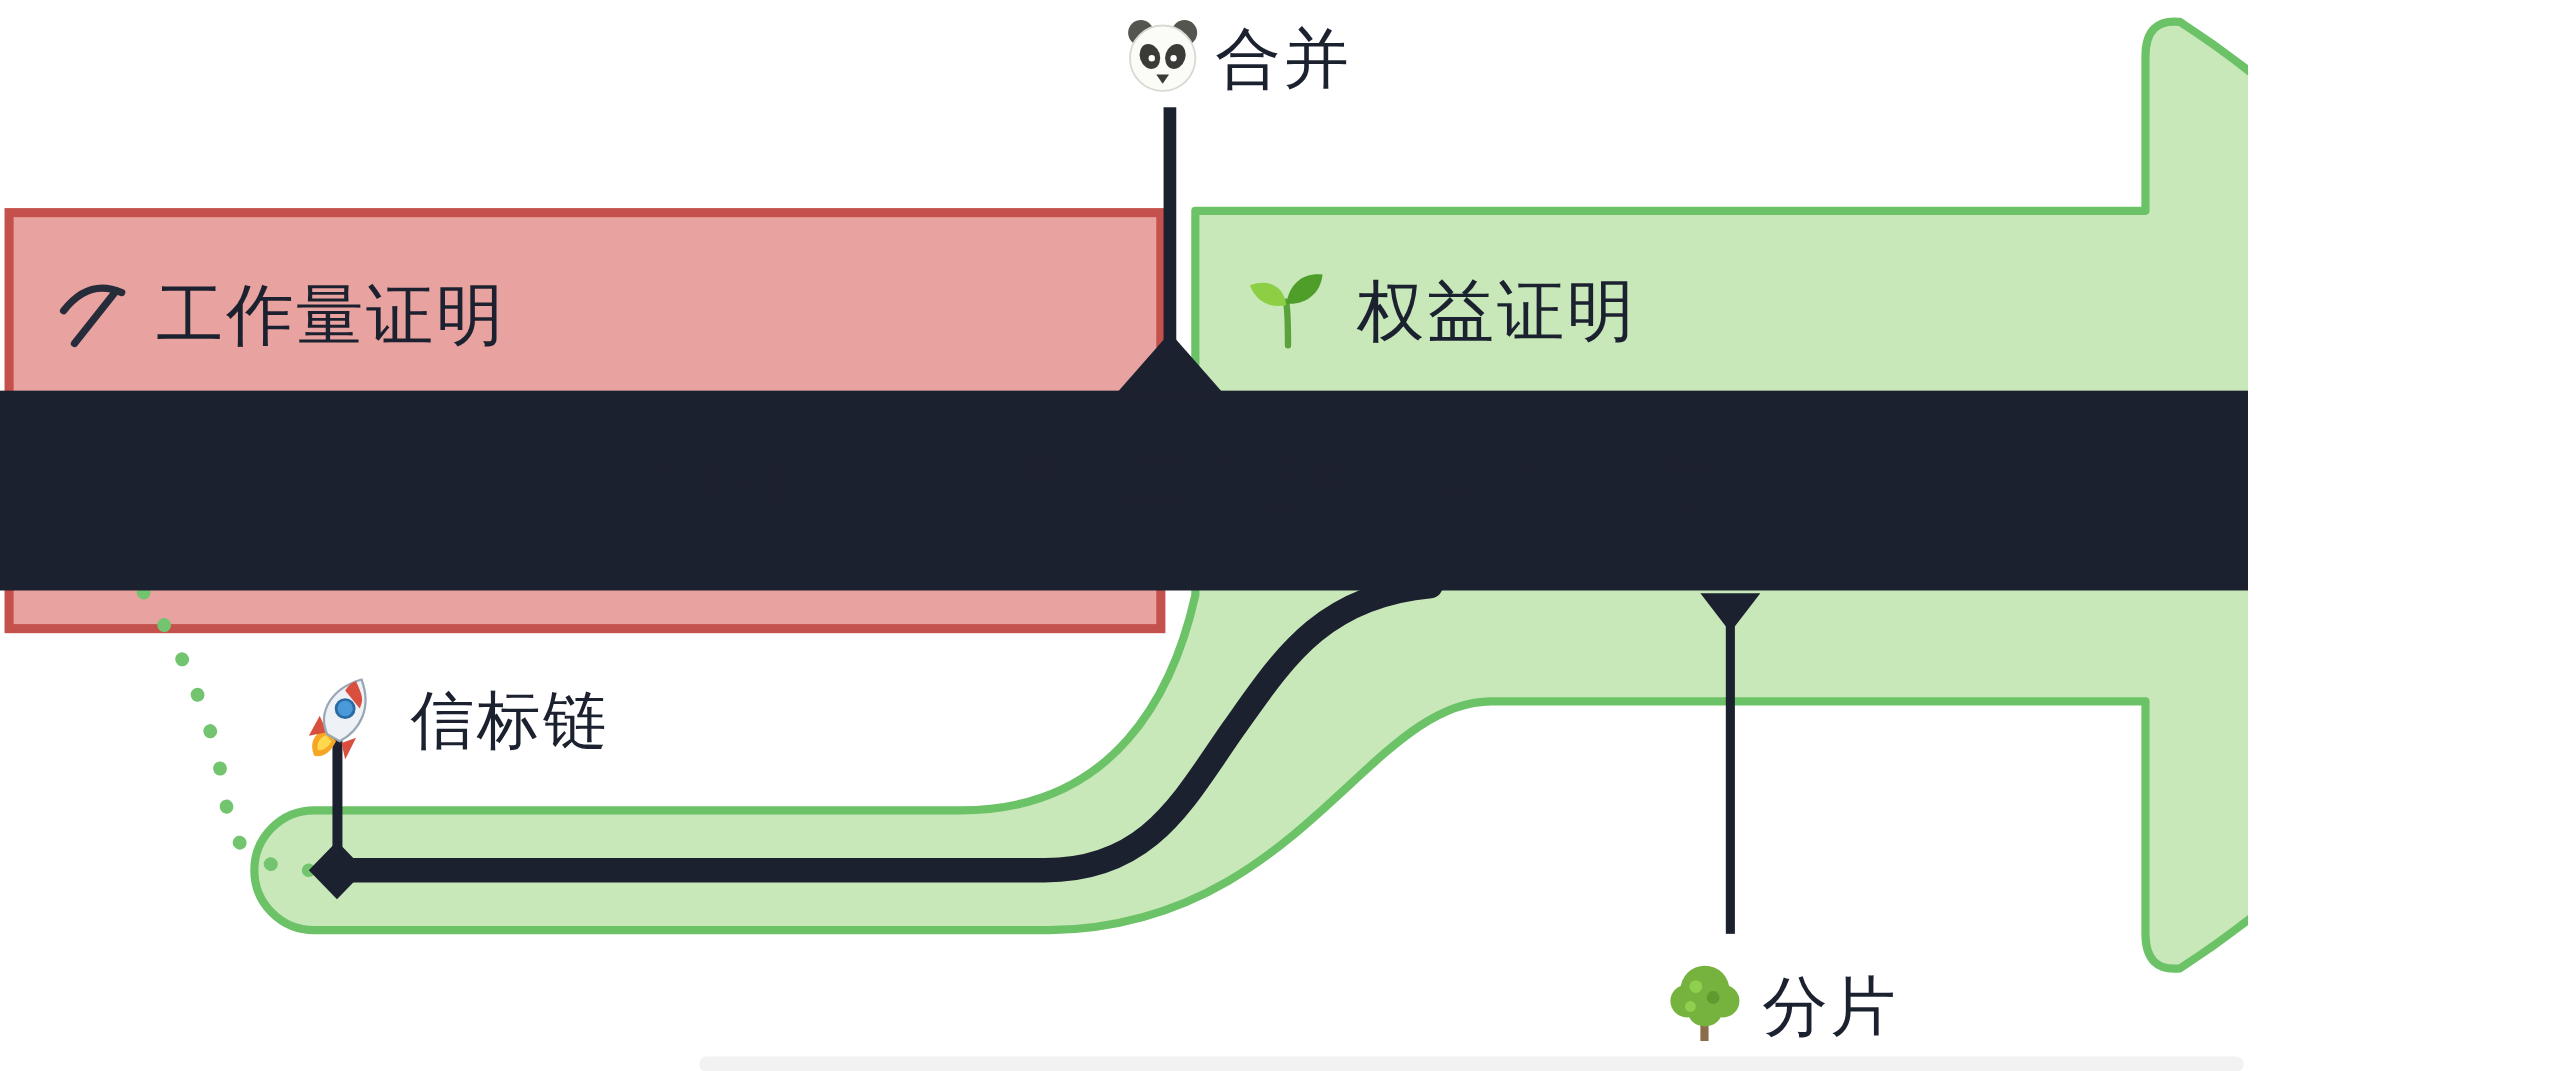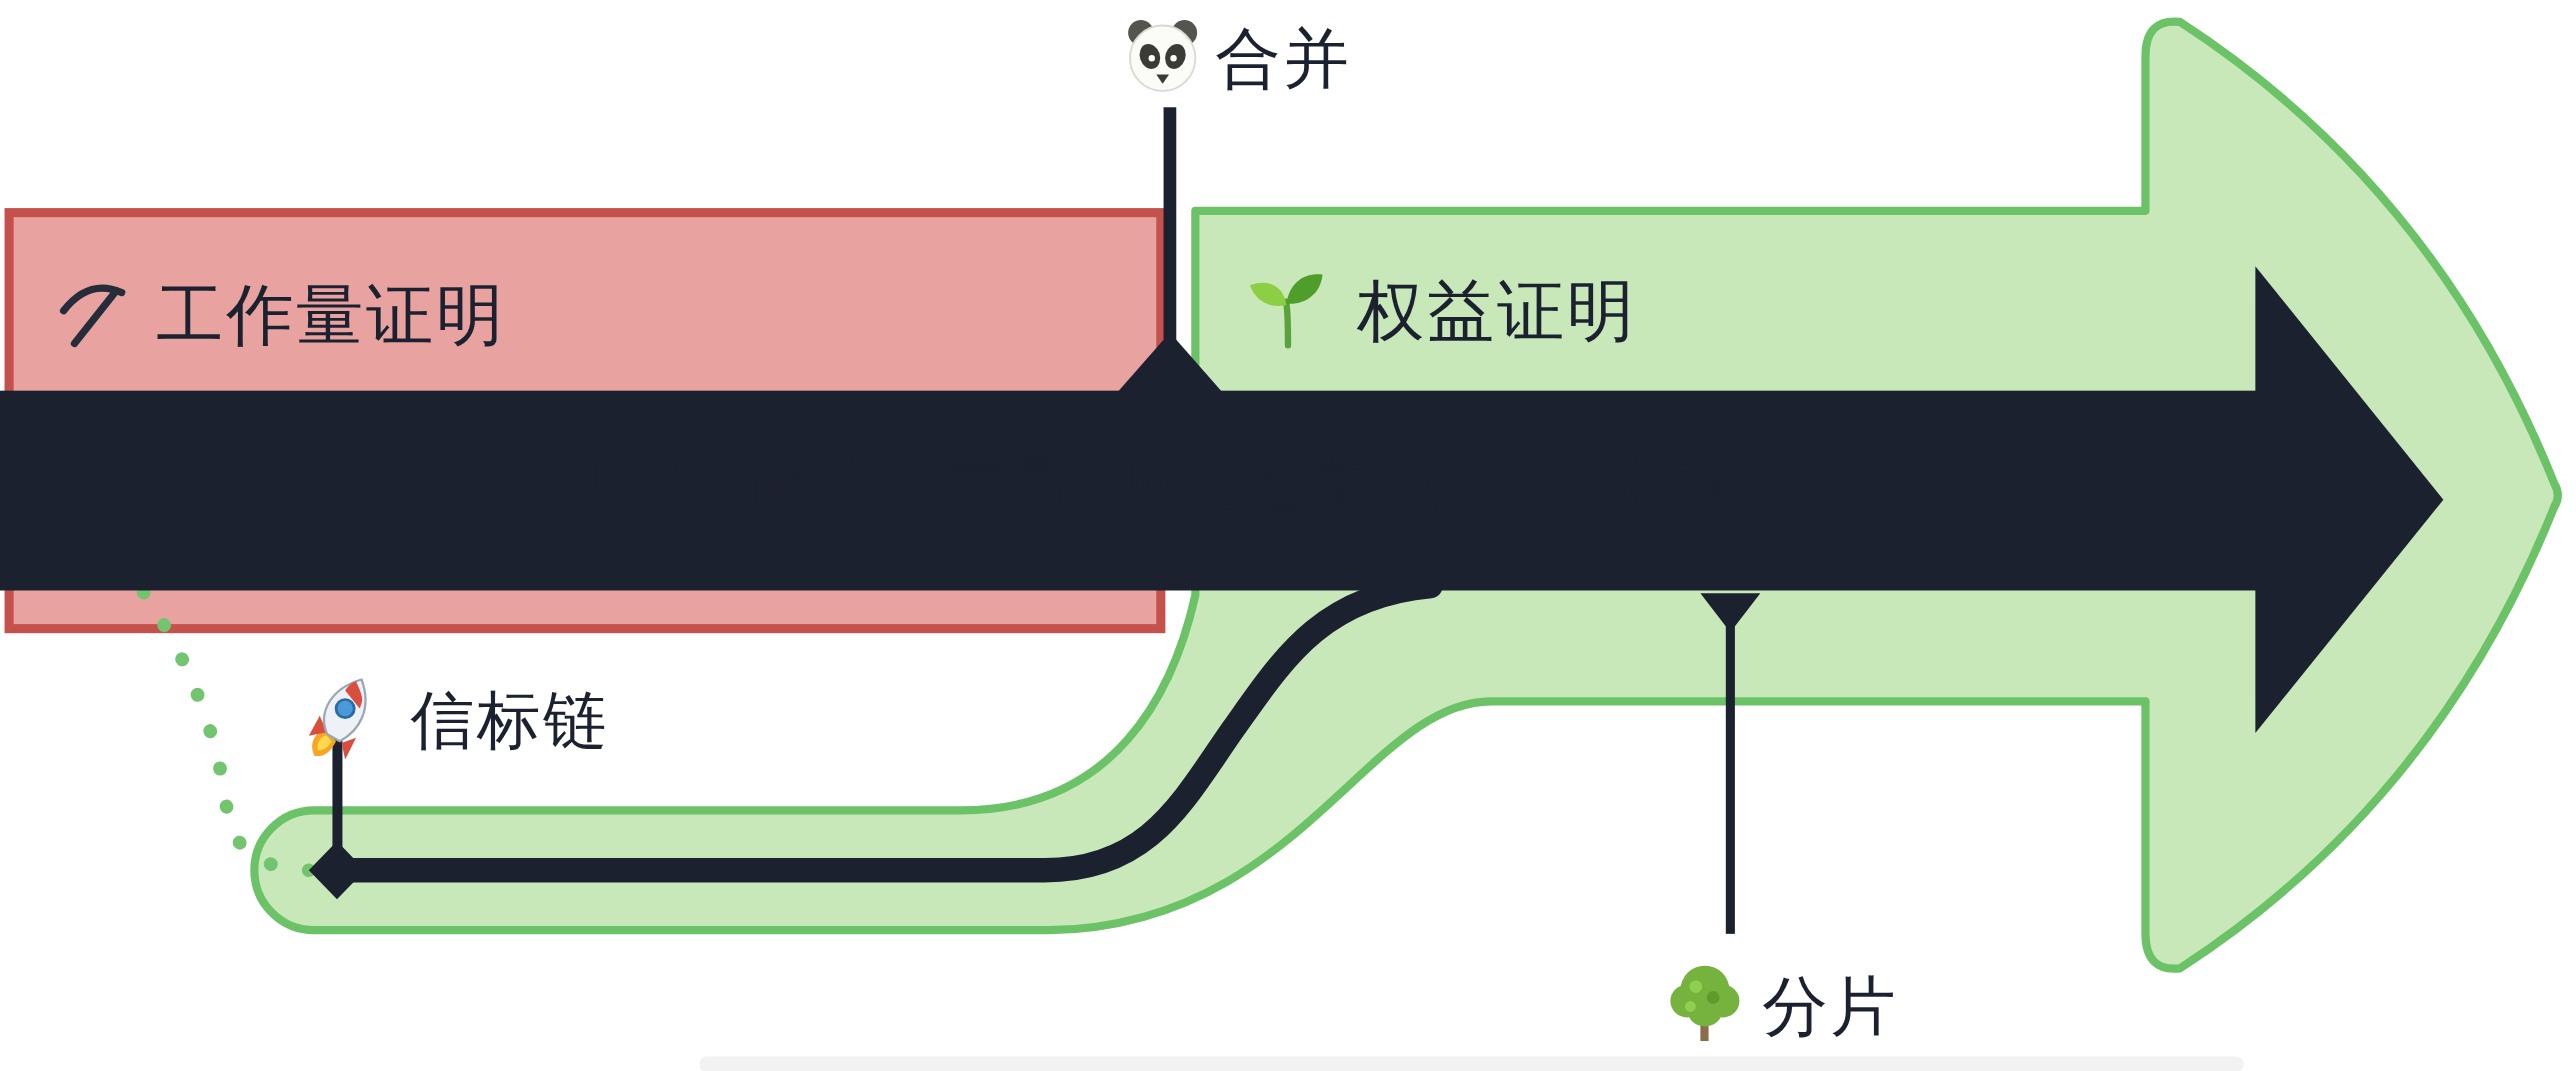--- a/index.html
+++ b/index.html
@@ -1,16 +1,16 @@
 <!DOCTYPE html>
 <html style="font-size:14.5px"><head>
 <meta charset="utf-8">
 <style>
   html, body { margin: 0; padding: 0; background: #ffffff; }
-  .stage { width: 2576px; height: 1072px; position: relative; overflow: hidden; background: #ffffff; text-align: right; }
+  .stage { width: 2248px; height: 1072px; position: relative; overflow: hidden; background: #ffffff; text-align: right; }
   svg { display: block; }
   text {
     font-family: "Liberation Sans", "DejaVu Sans", sans-serif;
     fill: #1c212f;
     letter-spacing: 3px;
     font-weight: 500;
   }
   .label-lg { font-size: 74px; }
   .label-md { font-size: 72px; }
   .label-beacon { font-size: 70px; }

